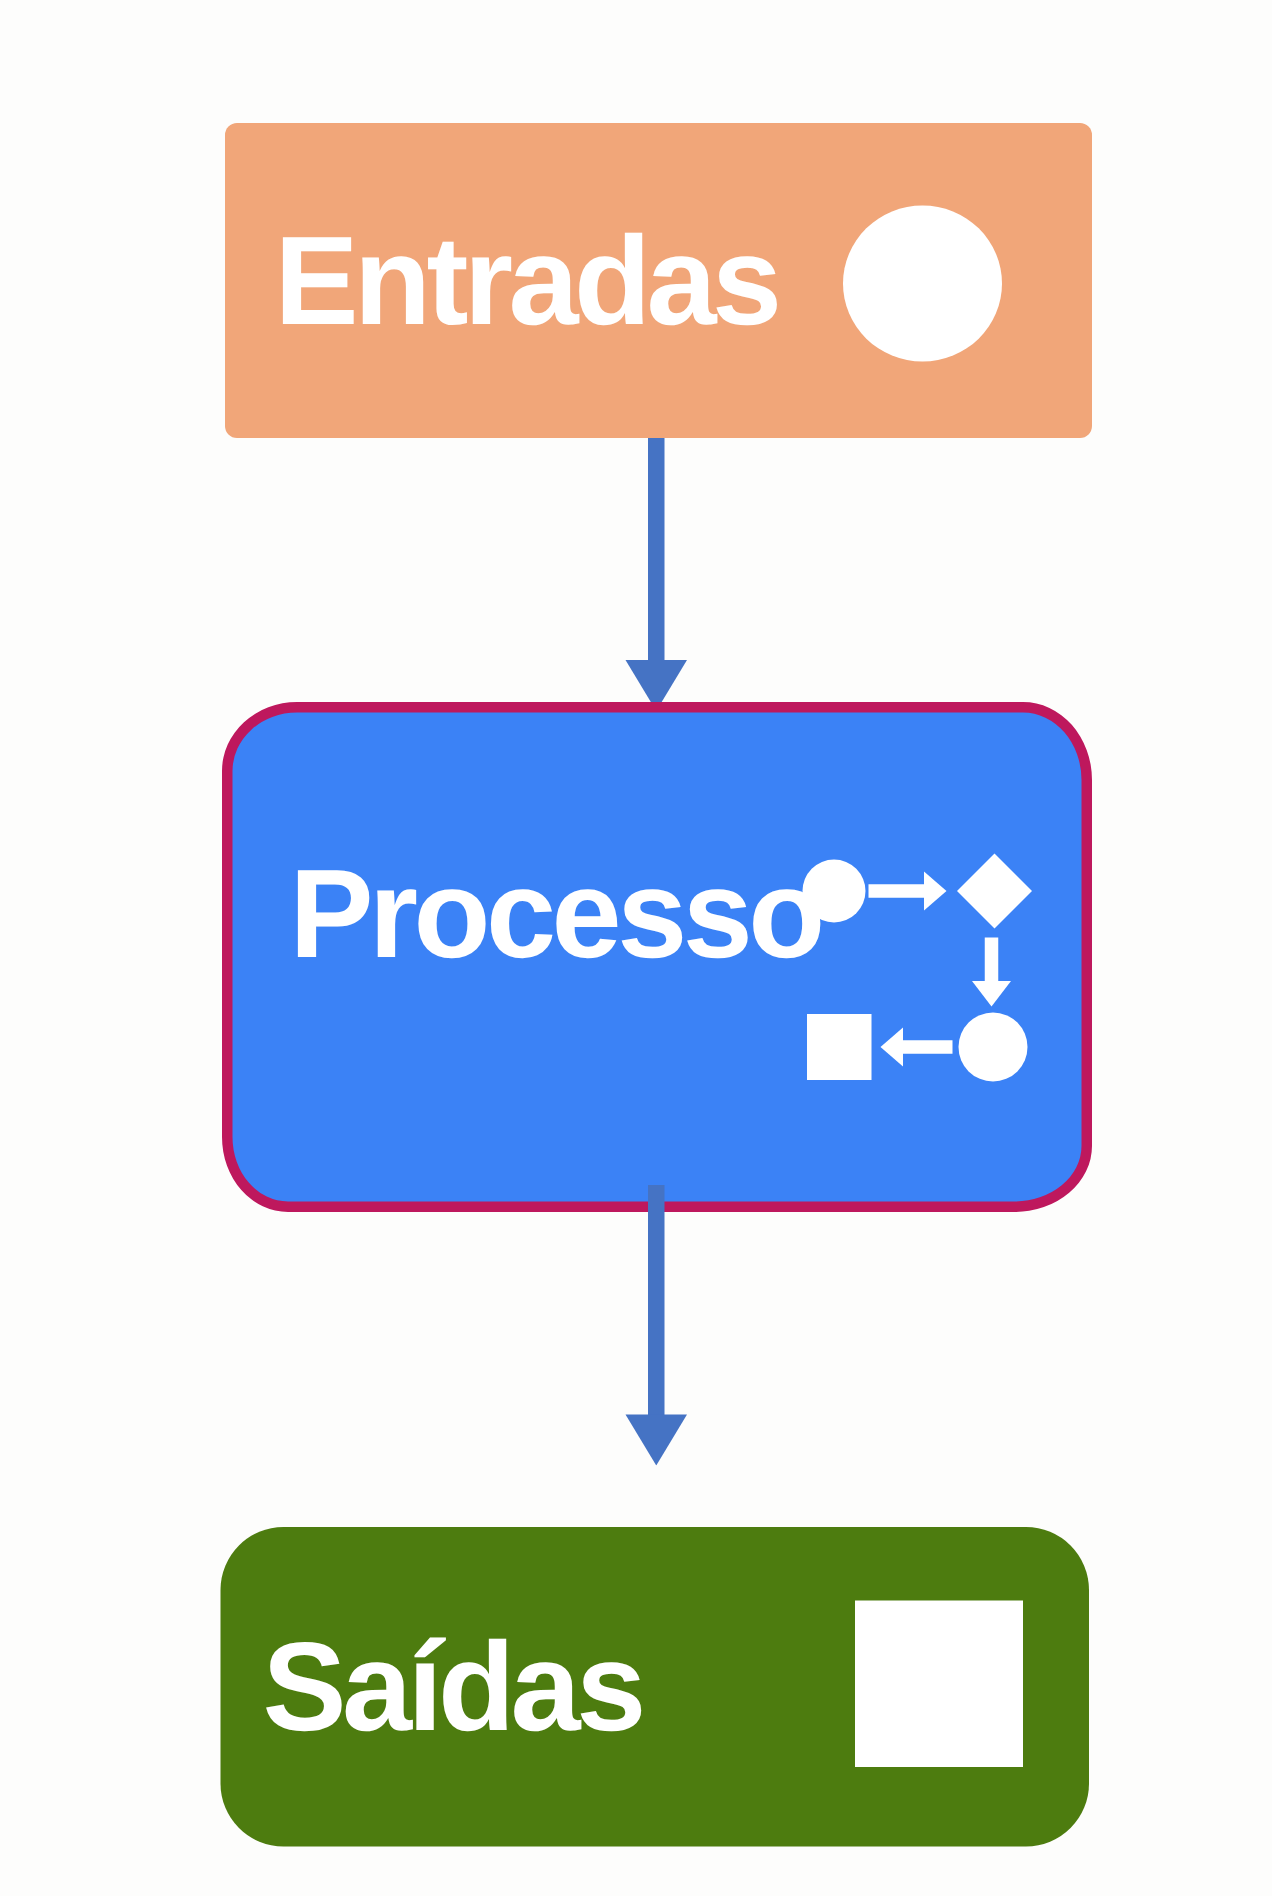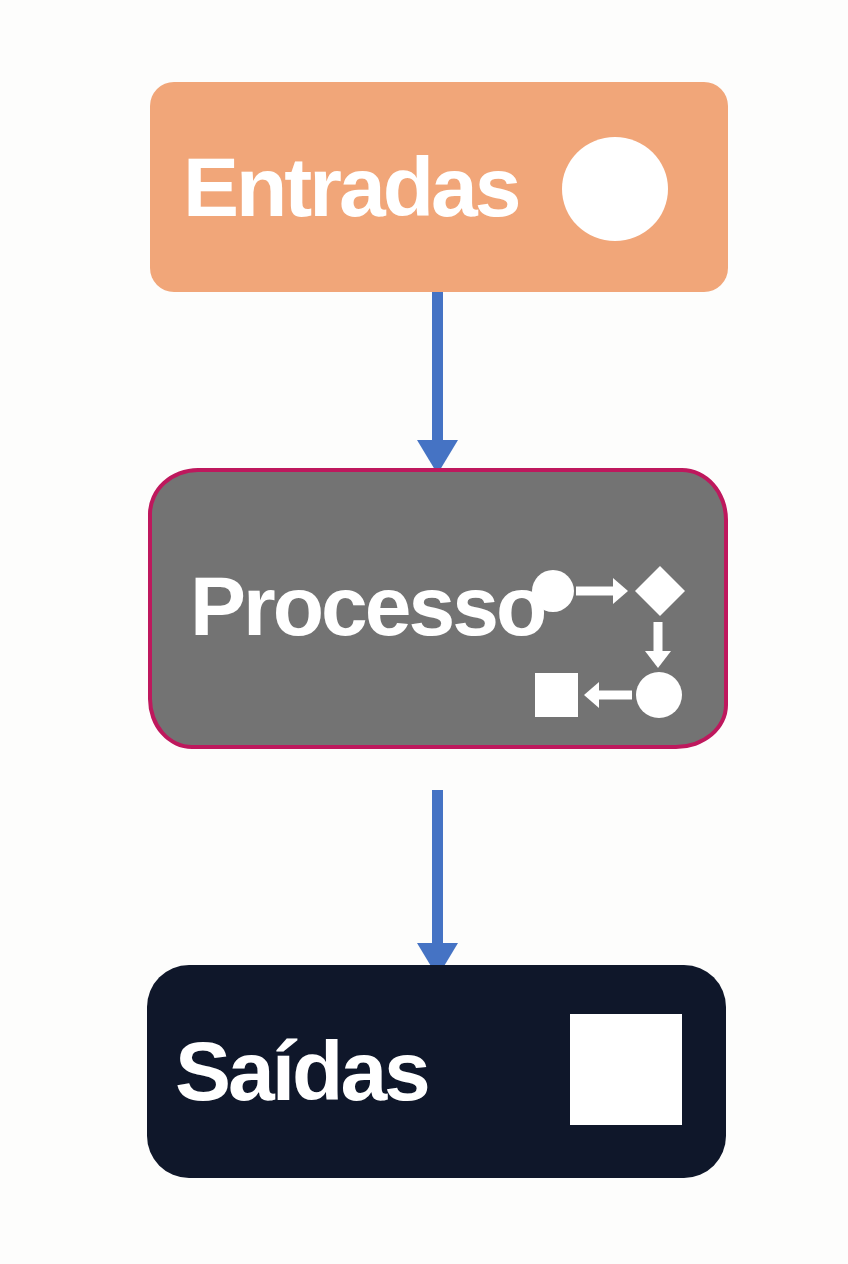--- a/index.html
+++ b/index.html
@@ -27,21 +27,21 @@
     white-space: nowrap;
   }
 
   
   .node-entradas {
     left: 150px;
     top: 82px;
     width: 578px;
     height: 210px;
     background: #F1A679;
-    border-radius: 24px;
+    border-radius: 8px;
     padding-left: 33px;
   }
   .node-entradas .node-label {
     font-size: 84px;
     letter-spacing: -3px;
   }
   .circle-icon {
     position: absolute;
     left: 412px;
     top: 55px;
@@ -49,23 +49,23 @@
     height: 104px;
     border-radius: 50%;
     background: #ffffff;
   }
 
   
   .node-processo {
     left: 148px;
     top: 468px;
     width: 580px;
-    height: 281px;
-    background: #737373;
-    border: 4px solid #be185d;
+    height: 340px;
+    background: #3b82f6;
+    border: 7px solid #be185d;
     border-radius: 50px 46px 52px 44px / 46px 52px 44px 50px;
   }
   .processo-text {
     position: absolute;
     left: 38px;
     top: 92px;
     display: flex;
     flex-direction: column;
   }
   .processo-title {
@@ -87,24 +87,24 @@
     position: absolute;
     left: 369px;
     top: 90px;
     width: 167px;
     height: 162px;
   }
 
   
   .node-saidas {
     left: 147px;
-    top: 965px;
+    top: 1018px;
     width: 579px;
     height: 213px;
-    background: #0f172a;
+    background: #4d7c0f;
     border-radius: 42px;
     padding-left: 28px;
   }
   .node-saidas .node-label {
     font-size: 84px;
     letter-spacing: -3px;
   }
   .square-icon {
     position: absolute;
     left: 423px;

